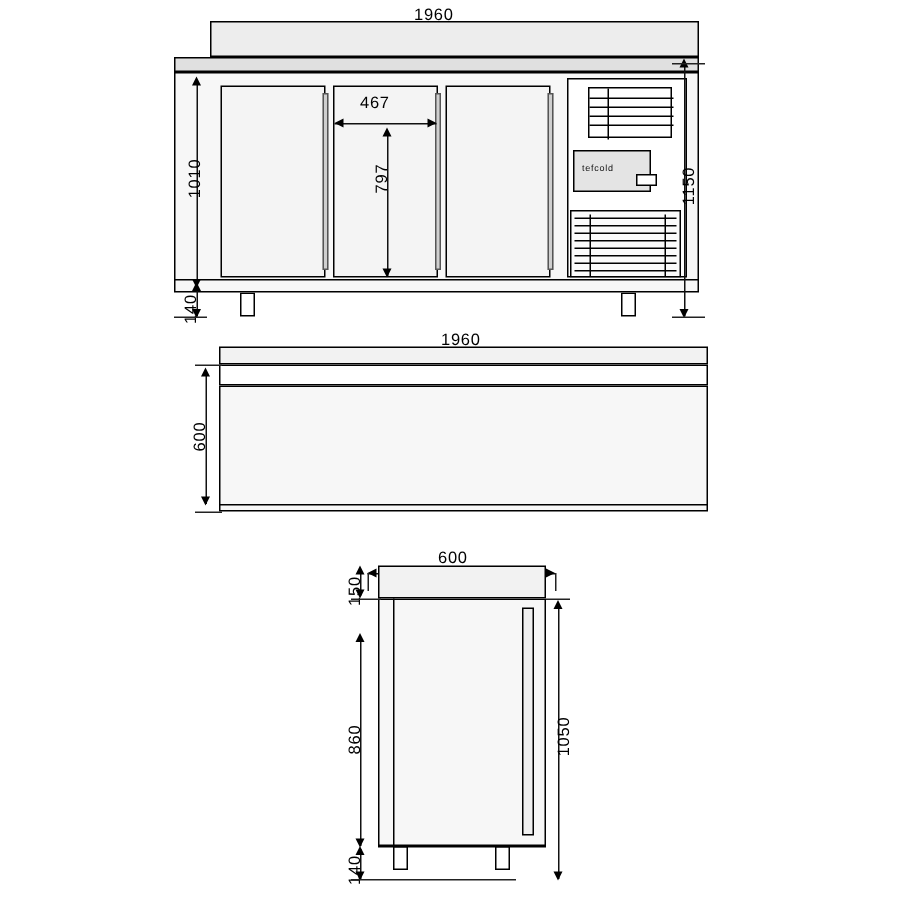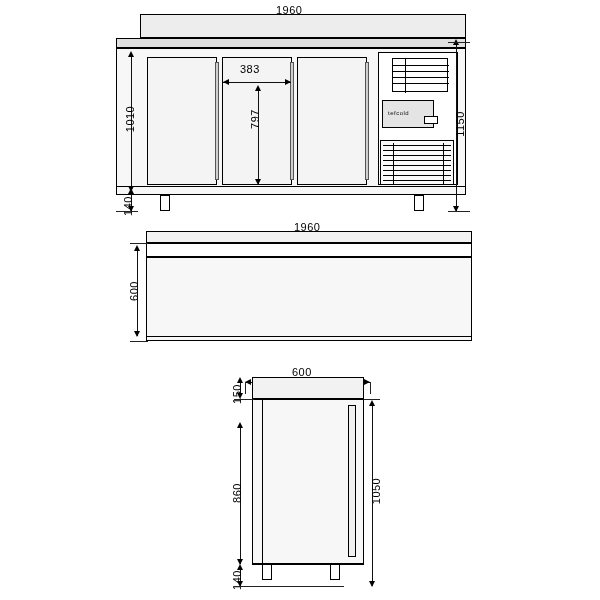--- a/index.html
+++ b/index.html
@@ -131,21 +131,21 @@
   <div class="dimtxt vert" style="left:118px;top:200px;">140</div>
   <div class="ln hl ext" style="left:116px;top:211px;width:22px;"></div>
 
   <div class="ln vl thin" style="left:456px;top:42px;height:169px;"></div>
   <div class="arr arr-u" style="left:453px;top:39px;"></div>
   <div class="arr arr-d" style="left:453px;top:206px;"></div>
   <div class="dimtxt vert" style="left:447px;top:118px;">1150</div>
   <div class="ln hl ext" style="left:448px;top:42px;width:22px;"></div>
   <div class="ln hl ext" style="left:448px;top:211px;width:22px;"></div>
 
-  <div class="dimtxt" style="left:240px;top:63px;">383</div>
+  <div class="dimtxt" style="left:240px;top:63px;">467</div>
   <div class="ln hl thin" style="left:223px;top:82px;width:68px;"></div>
   <div class="arr arr-l" style="left:223px;top:79px;"></div>
   <div class="arr arr-r" style="left:285px;top:79px;"></div>
 
   <div class="ln vl thin" style="left:258px;top:88px;height:96px;"></div>
   <div class="arr arr-u" style="left:255px;top:85px;"></div>
   <div class="arr arr-d" style="left:255px;top:179px;"></div>
   <div class="dimtxt vert" style="left:245px;top:113px;">797</div>
 
   <div class="dimtxt" style="left:294px;top:221px;">1960</div>

